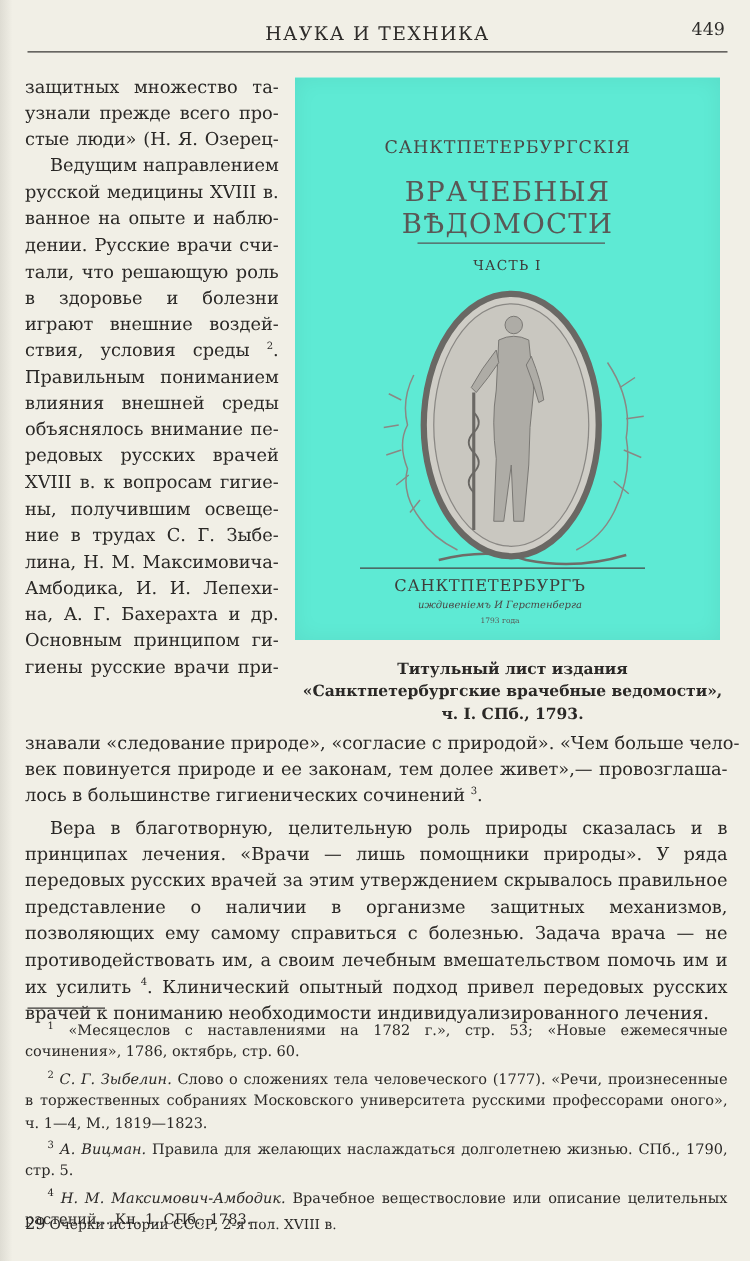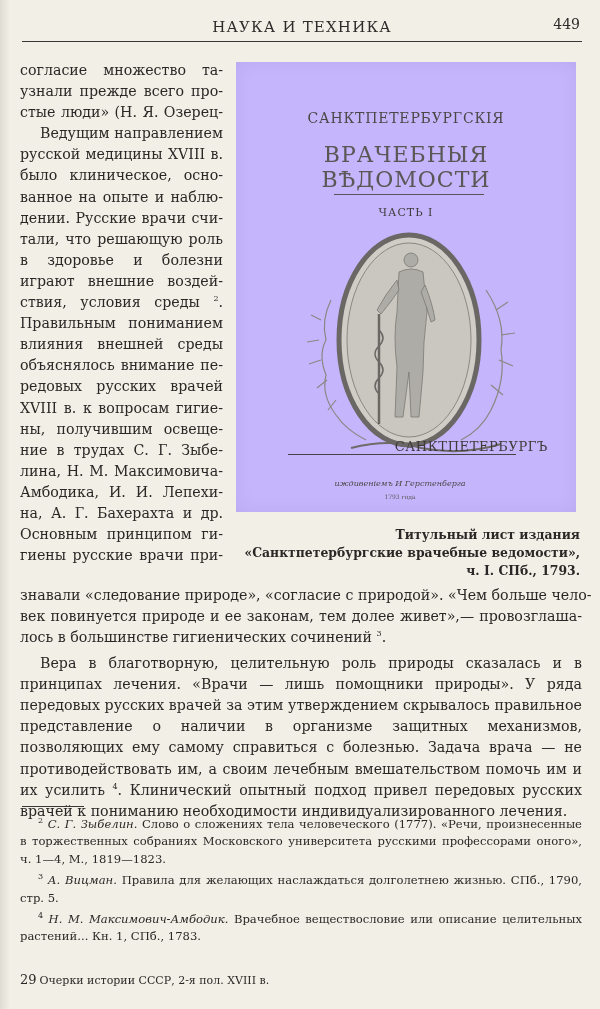--- a/index.html
+++ b/index.html
@@ -33,21 +33,21 @@
     font-size: 14.2px; line-height: 21.1px;
     text-align: justify;
   }
   .col-text p.indent, .full-text p.indent { text-indent: 20px; }
   .col-line { display: block; text-align: justify; text-align-last: justify; white-space: nowrap; }
   .col-line.last { text-align-last: left; }
   sup { font-size: 8px; vertical-align: super; line-height: 0; }
 
   .figure {
     position: absolute; left: 236px; top: 62px; width: 340px; height: 450px;
-    background: #c4b5fd;
+    background: #5eead4;
     box-shadow: inset 0 0 18px rgba(0,0,0,0.06);
   }
   .fig-title1 {
     position: absolute; left: 0; right: 0; top: 48px; text-align: center;
     font-size: 14px; letter-spacing: 0.8px; color: #4a4846;
   }
   .fig-title2 {
     position: absolute; left: 0; right: 0; top: 80px; text-align: center;
     font-size: 22px; letter-spacing: 1px; color: #5a5856;
   }
@@ -58,35 +58,35 @@
     position: absolute; left: 0; right: 0; top: 144px; text-align: center;
     font-size: 11px; letter-spacing: 1px; color: #3e3c3a;
   }
   .medallion {
     position: absolute; left: 55px; top: 168px; width: 240px; height: 230px;
   }
   .fig-rule2 {
     position: absolute; left: 52px; width: 228px; top: 392px; height: 1px; background: #444;
   }
   .fig-city {
-    position: absolute; left: 0; right: 0; top: 377px; text-align: right;
+    position: absolute; left: 0; right: 0; top: 400px; text-align: center;
     font-size: 13px; letter-spacing: 0.6px; color: #3e3c3a;
     padding-right: 28px;
   }
   .fig-printer {
     position: absolute; left: 0; right: 0; top: 417px; text-align: center;
     font-size: 8px; font-style: italic; color: #4a4846; padding-right: 12px;
   }
   .fig-year {
     position: absolute; left: 0; right: 0; top: 431px; text-align: center;
     font-size: 6px; color: #5a5856; padding-right: 12px;
   }
   .caption {
     position: absolute; left: 240px; top: 526px; width: 340px;
-    text-align: right; font-size: 12.4px; line-height: 18px; color: #2a2826;
+    text-align: center; font-size: 12.4px; line-height: 18px; color: #2a2826;
     font-weight: bold;
   }
   .full-text {
     position: absolute; left: 20px; top: 585px; width: 562px;
     font-size: 14.2px; line-height: 21.2px;
   }
   .full-text p { margin: 0; }
   .full-text p.gap { margin-top: 4px; }
   .fn-rule {
     position: absolute; left: 22px; top: 806px; width: 62px; height: 1px; background: #3a3836;
@@ -107,26 +107,25 @@
 
 <div class="page-edge"></div>
 
 <div class="running-head">
   <div class="running-title">НАУКА И ТЕХНИКА</div>
   <div class="page-number">449</div>
 </div>
 <div class="head-rule"></div>
 
 <div class="col-text">
-  <span class="col-line">согласие множество та-</span>
+  <span class="col-line">защитных множество та-</span>
   <span class="col-line">узнали прежде всего про-</span>
   <span class="col-line">стые люди» (Н. Я. Озерец-</span>
   <span class="col-line" style="padding-left:20px; box-sizing:border-box;">Ведущим направлением</span>
   <span class="col-line">русской медицины XVIII в.</span>
-  <span class="col-line">было клиническое, осно-</span>
   <span class="col-line">ванное на опыте и наблю-</span>
   <span class="col-line">дении. Русские врачи счи-</span>
   <span class="col-line">тали, что решающую роль</span>
   <span class="col-line">в здоровье и болезни</span>
   <span class="col-line">играют внешние воздей-</span>
   <span class="col-line"><span>ствия, условия среды</span> <sup>2</sup>.</span>
   <span class="col-line">Правильным пониманием</span>
   <span class="col-line">влияния внешней среды</span>
   <span class="col-line">объяснялось внимание пе-</span>
   <span class="col-line">редовых русских врачей</span>
@@ -175,20 +174,21 @@
 <div class="full-text">
   <span class="col-line">знавали «следование природе», «согласие с природой». «Чем больше чело-</span>
   <span class="col-line">век повинуется природе и ее законам, тем долее живет»,— провозглаша-</span>
   <span class="col-line last"><span>лось в большинстве гигиенических сочинений</span> <sup>3</sup>.</span>
   <p class="indent gap" style="text-align: justify;"><span>Вера в благотворную, целительную роль природы сказалась и в принципах лечения. «Врачи — лишь помощники природы». У ряда передовых русских врачей за этим утверждением скрывалось правильное представление о наличии в организме защитных механизмов, позволяющих ему самому справиться с болезнью. Задача врача — не противодействовать им, а своим лечебным вмешательством помочь им и их усилить</span> <sup>4</sup><span>. Клинический опытный подход привел передовых русских врачей к пониманию необходимости индивидуализированного лечения.</span></p>
 </div>
 
 <div class="fn-rule"></div>
 
 <div class="footnotes">
+  <p><sup>1</sup> <span>«Месяцеслов с наставлениями на 1782 г.», стр. 53; «Новые ежемесячные сочинения», 1786, октябрь, стр. 60.</span></p>
   <p><sup>2</sup> <i>С. Г. Зыбелин.</i> <span>Слово о сложениях тела человеческого (1777). «Речи, произнесенные в торжественных собраниях Московского университета русскими профессорами оного», ч. 1—4, М., 1819—1823.</span></p>
   <p><sup>3</sup> <i>А. Вицман.</i> <span>Правила для желающих наслаждаться долголетнею жизнью. СПб., 1790, стр. 5.</span></p>
   <p><sup>4</sup> <i>Н. М. Максимович-Амбодик.</i> <span>Врачебное веществословие или описание целительных растений... Кн. 1, СПб., 1783.</span></p>
 </div>
 
 <div class="signature">
   <span class="sig-num">29</span><span>Очерки истории СССР, 2-я пол. XVIII в.</span>
 </div>
 
 </body></html>

